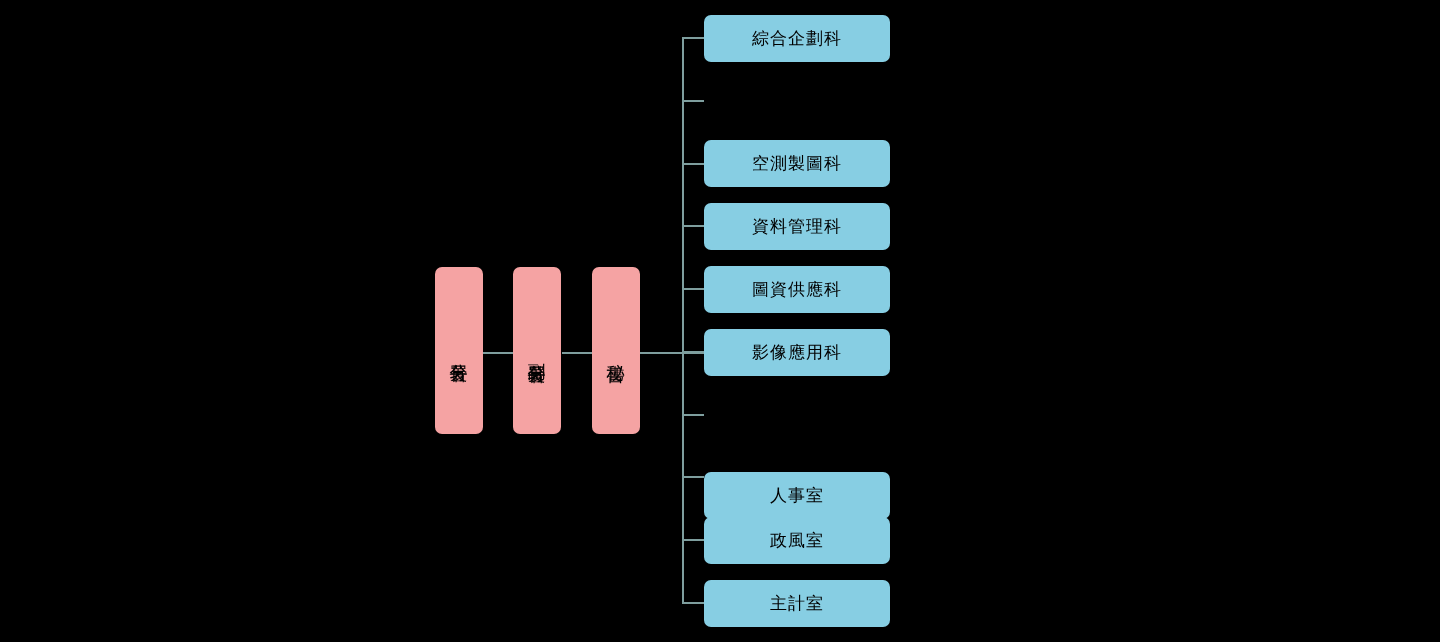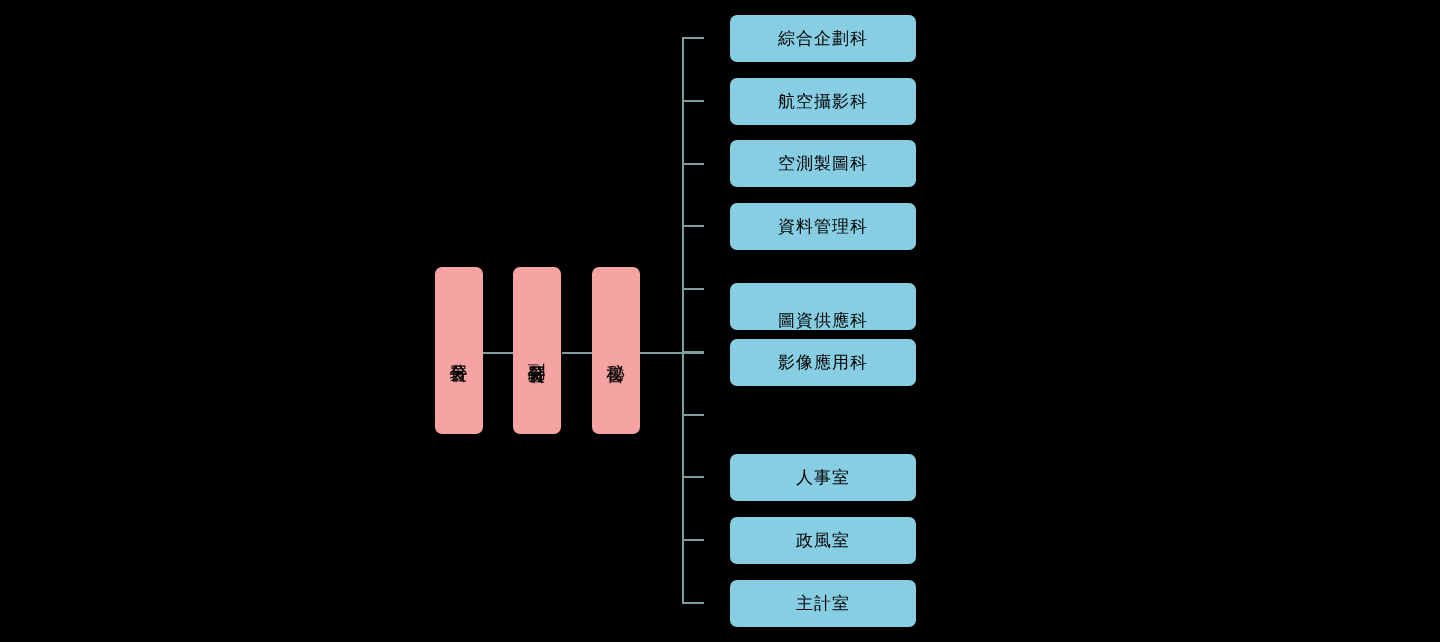--- a/index.html
+++ b/index.html
@@ -53,21 +53,20 @@
   .exec-2 { left: 592px; }
 
   
   .dept {
     background: #87CEE3;
     left: 704px;
     width: 186px;
     height: 47px;
     font-size: 17px;
     letter-spacing: 1px;
-    margin-left: 26px;
   }
 
   
   .line {
     position: absolute;
     background: #7E9E9E;
   }
   .line-h { height: 2px; }
   .line-v { width: 2px; }
 </style>
@@ -101,36 +100,33 @@
   <div class="node exec exec-1">
     <span class="vtext">副分署長</span>
   </div>
   <div class="node exec exec-2">
     <span class="vtext">秘書</span>
   </div>
 
   <div class="node dept" style="top:15px;">
     <span>綜合企劃科</span>
   </div>
-  <div class="node dept" style="top:78px;">
-    <span>航空攝影科</span>
-  </div>
   <div class="node dept" style="top:203px;">
     <span>資料管理科</span>
   </div>
   <div class="node dept" style="top:140px;">
     <span>空測製圖科</span>
   </div>
-  <div class="node dept" style="top:283px;align-items:flex-end;">
+  <div class="node dept" style="top:266px;">
     <span>圖資供應科</span>
   </div>
-  <div class="node dept" style="top:339px;border-radius:7px;">
+  <div class="node dept" style="top:329px;border-radius:7px;">
     <span>影像應用科</span>
   </div>
-  <div class="node dept" style="top:454px;text-align:right;">
+  <div class="node dept" style="top:472px;text-align:right;">
     <span>人事室</span>
   </div>
   <div class="node dept" style="top:580px;">
     <span>主計室</span>
   </div>
   <div class="node dept" style="top:517px;">
     <span>政風室</span>
   </div>
 
 </div>

